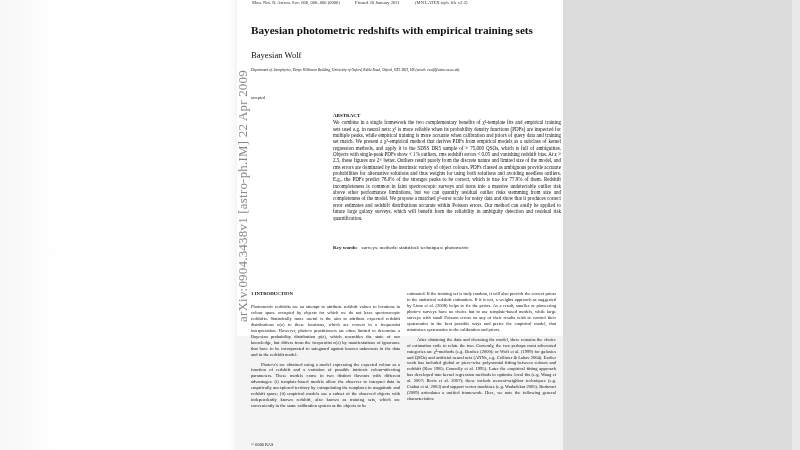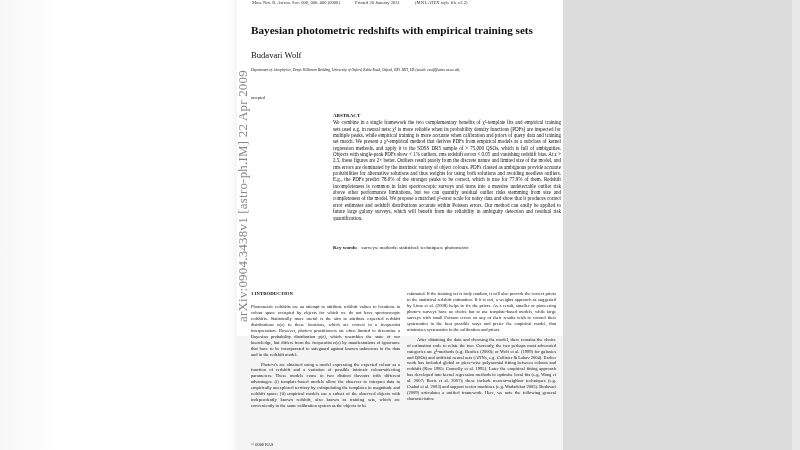--- a/index.html
+++ b/index.html
@@ -38,21 +38,21 @@
   </div>
 
 <div class="page">
   <div class="hdr">
     <span>Mon. Not. R. Astron. Soc. 000, 000–000 (0000)</span>
     <span>Printed 20 January 2021</span>
     <span>(MN LATEX style file v2.2)</span>
   </div>
 
   <div class="title">Bayesian photometric redshifts with empirical training sets</div>
-  <div class="author">Budavari Wolf</div>
+  <div class="author">Bayesian Wolf</div>
   <div class="affil">Department of Astrophysics, Denys Wilkinson Building, University of Oxford, Keble Road, Oxford, OX1 3RH, UK (email: cwolf@astro.ox.ac.uk).</div>
   <div class="accepted">accepted</div>
 
   <div class="arxiv">arXiv:0904.3438v1  [astro-ph.IM]  22 Apr 2009</div>
 
   <div class="abstract">
     <div class="h">ABSTRACT</div>
     <p>We combine in a single framework the two complementary benefits of χ²-template fits and empirical training sets used e.g. in neural nets: χ² is more reliable when its probability density functions (PDFs) are inspected for multiple peaks, while empirical training is more accurate when calibration and priors of query data and training set match. We present a χ²-empirical method that derives PDFs from empirical models as a subclass of kernel regression methods, and apply it to the SDSS DR5 sample of &gt; 75,000 QSOs, which is full of ambiguities. Objects with single-peak PDFs show &lt; 1% outliers, rms redshift errors &lt; 0.05 and vanishing redshift bias. At z &gt; 2.5, these figures are 2× better. Outliers result purely from the discrete nature and limited size of the model, and rms errors are dominated by the instrinsic variety of object colours. PDFs classed as ambiguous provide accurate probabilities for alternative solutions and thus weights for using both solutions and avoiding needless outliers. E.g., the PDFs predict 78.0% of the stronger peaks to be correct, which is true for 77.9% of them. Redshift incompleteness is common in faint spectroscopic surveys and turns into a massive undetectable outlier risk above other performance limitations, but we can quantify residual outlier risks stemming from size and completeness of the model. We propose a matched χ²-error scale for noisy data and show that it produces correct error estimates and redshift distributions accurate within Poisson errors. Our method can easily be applied to future large galaxy surveys, which will benefit from the reliability in ambiguity detection and residual risk quantification.</p>
   </div>
 

